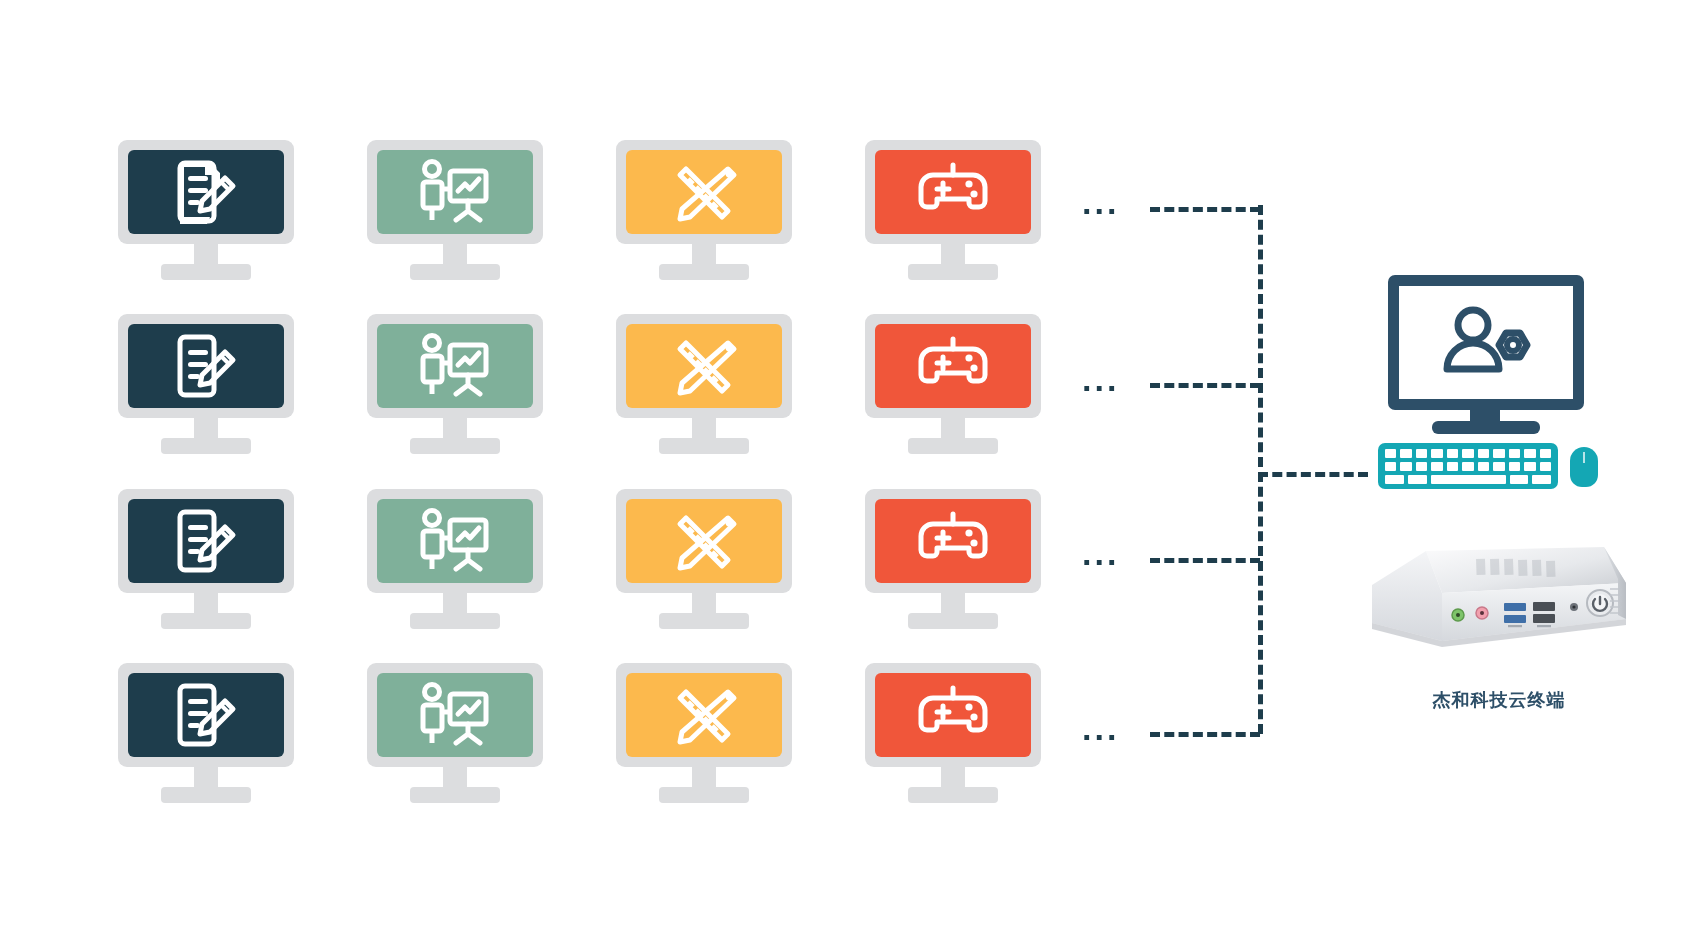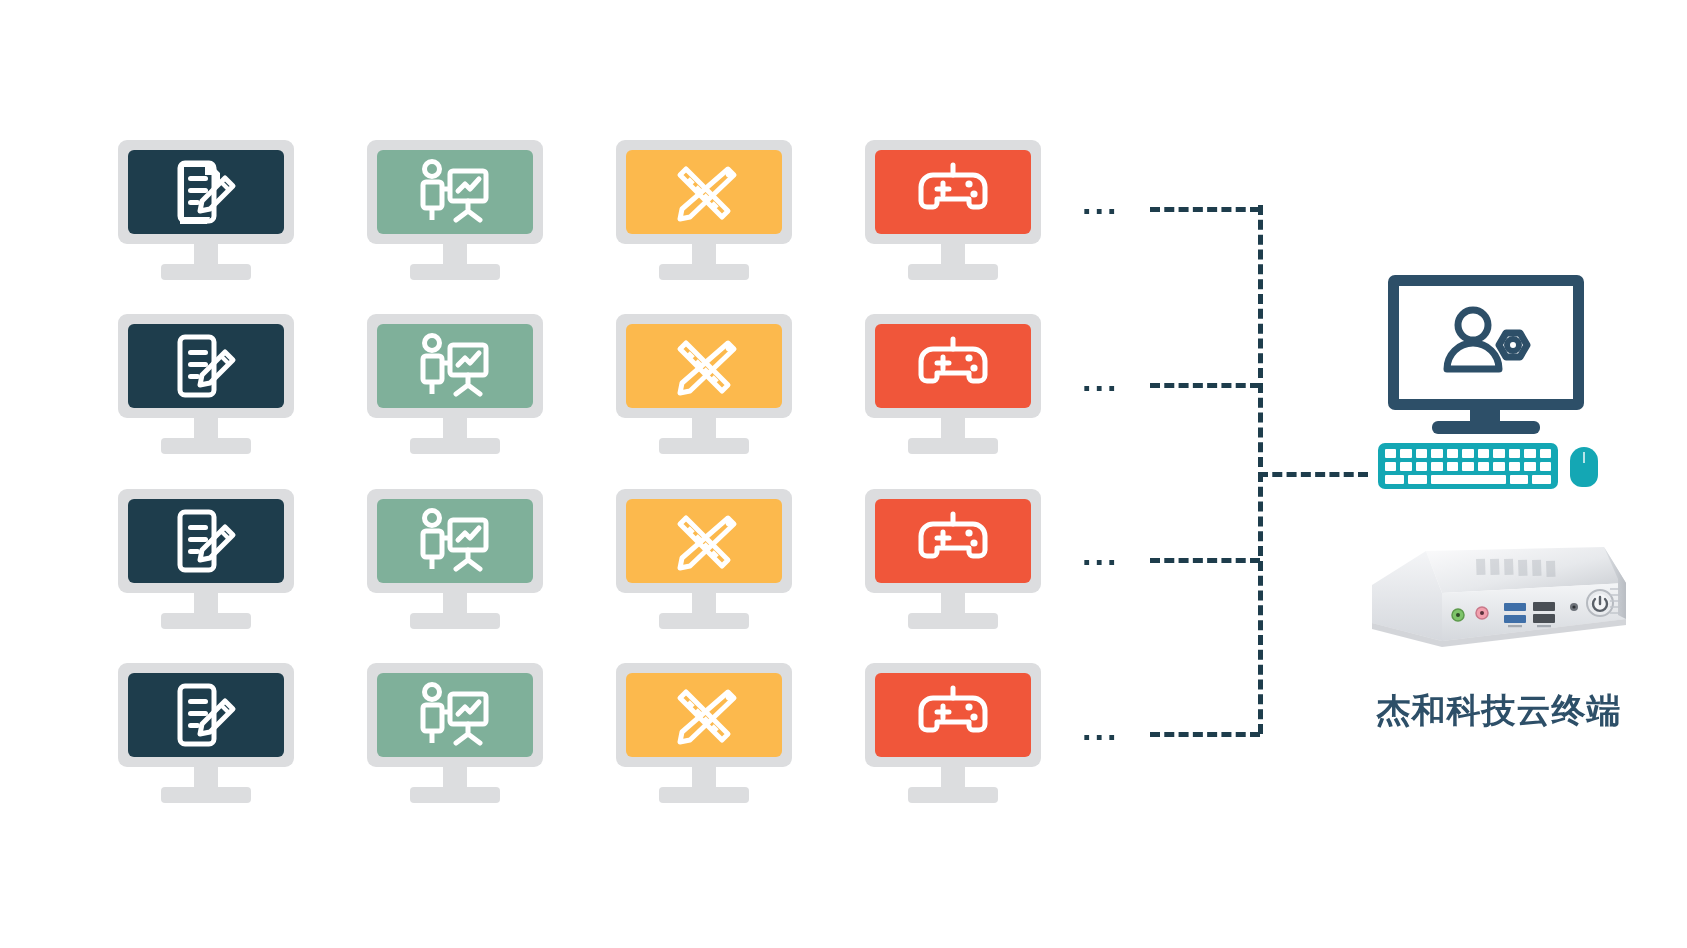--- a/index.html
+++ b/index.html
@@ -219,21 +219,21 @@
     position: absolute;
     inset: 0;
   }
   #pc-label {
     position: absolute;
     left: 1368px;
     top: 688px;
     width: 262px;
     text-align: center;
     color: #2d4f68;
-    font-size: 34px;
+    font-size: 18px;
     font-weight: 700;
     font-family: "Liberation Sans", "DejaVu Sans", sans-serif;
     letter-spacing: 1px;
   }
 </style>
 </head>
 <body>
 
 <div id="stage">
 

